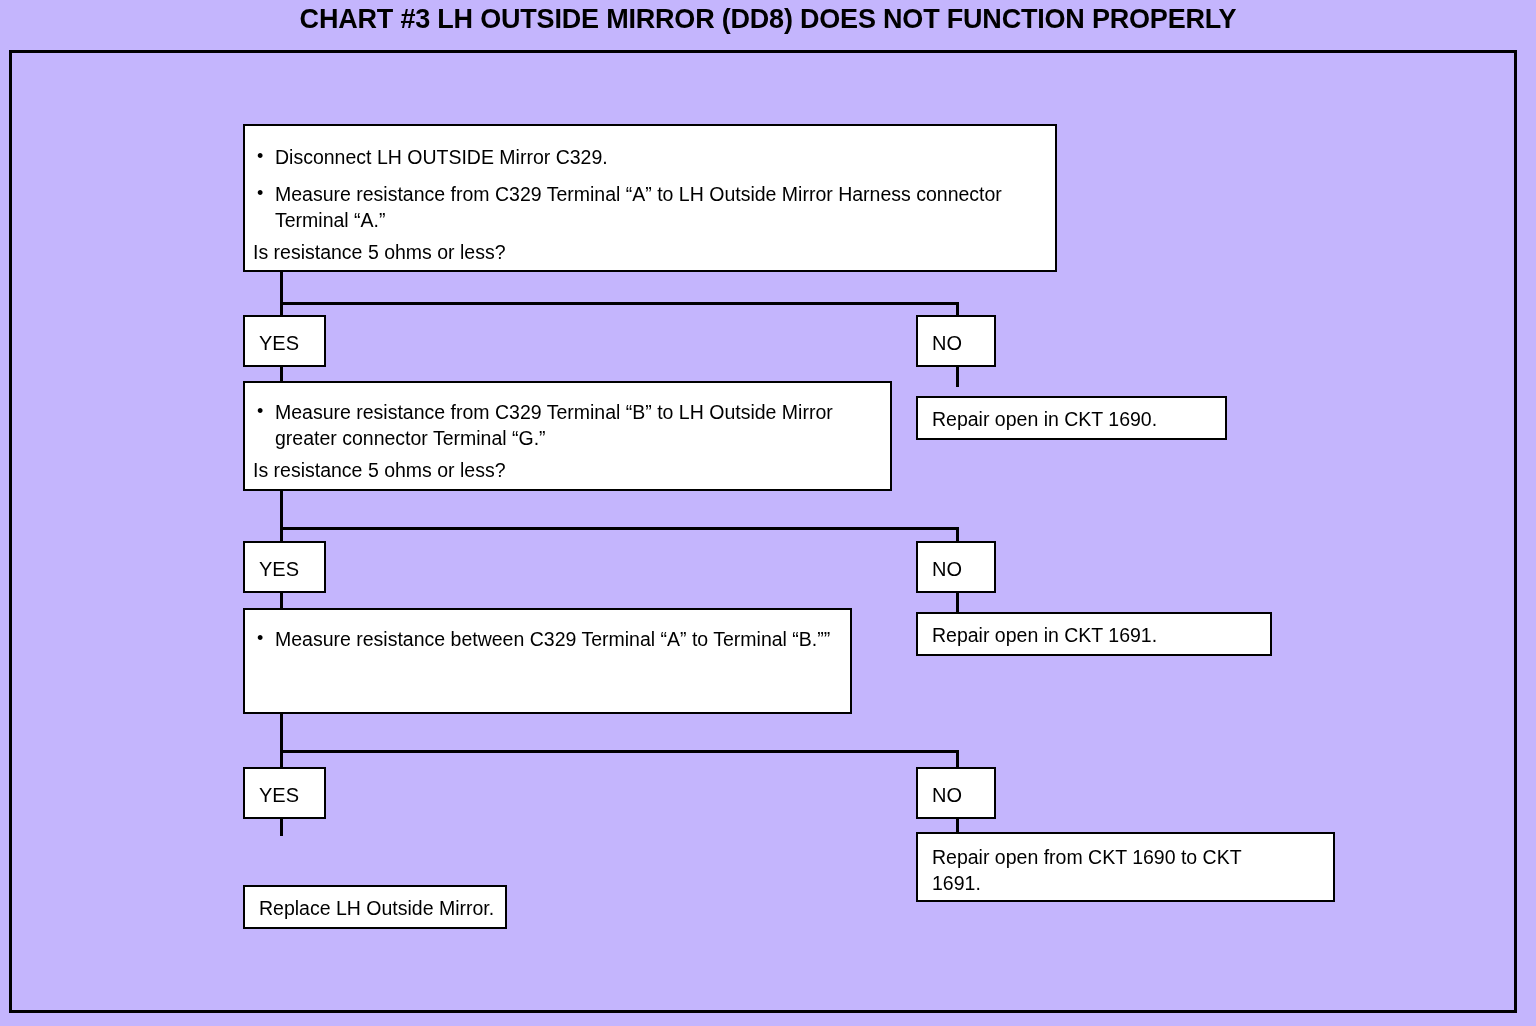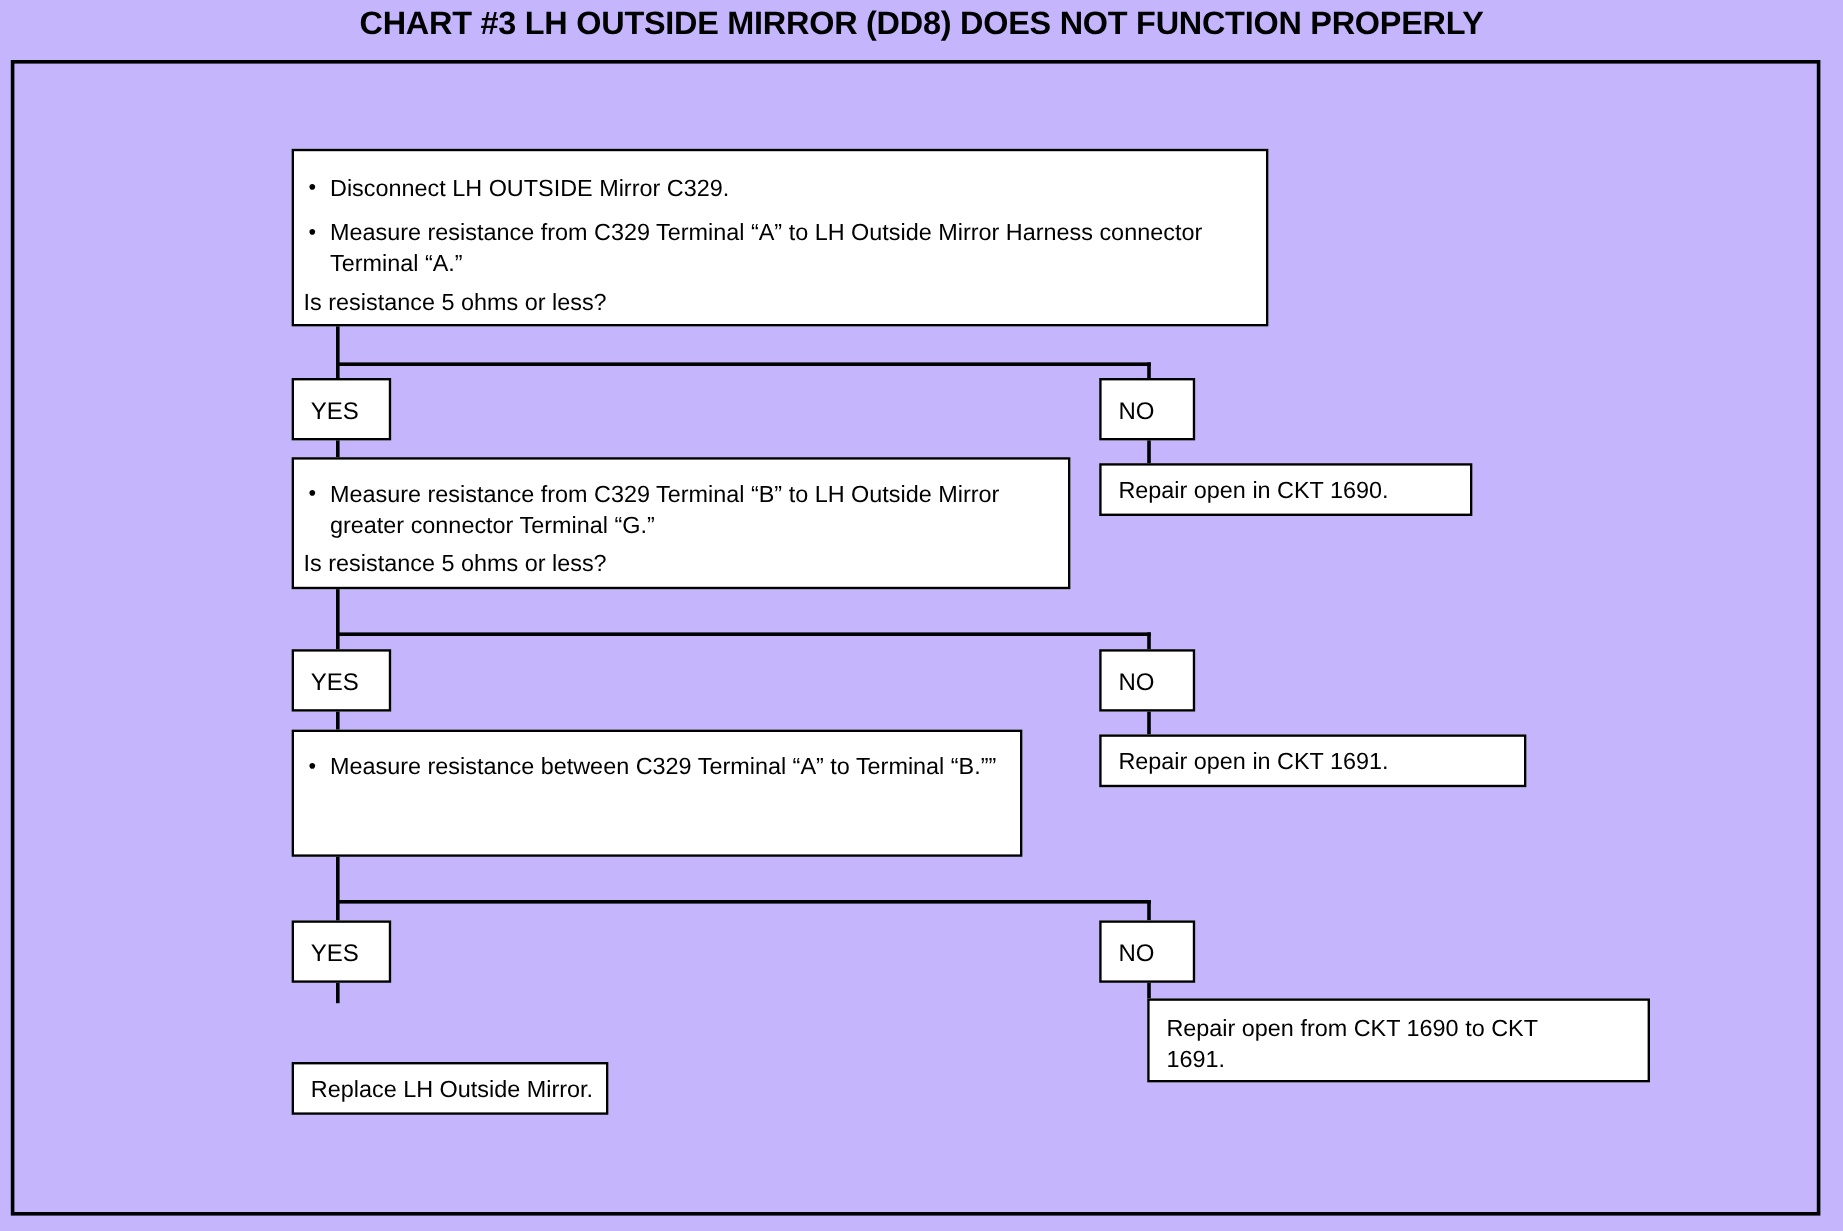--- a/index.html
+++ b/index.html
@@ -130,21 +130,21 @@
   </div>
 
   <div class="fbox tagbox" style="left:916px; top:315px; width:80px; height:52px;">
     <span>NO</span>
   </div>
 
   <div class="vline" style="left:280px; top:367px; width:3px; height:15px;"></div>
 
   <div class="vline" style="left:956px; top:367px; width:3px; height:20px;"></div>
 
-  <div class="fbox resultbox" style="left:916px; top:386px; width:311px; height:44px; padding:8px 10px 0 14px;">
+  <div class="fbox resultbox" style="left:916px; top:396px; width:311px; height:44px; padding:8px 10px 0 14px;">
     <span>Repair open in CKT 1690.</span>
   </div>
 
   <div class="fbox stepbox" style="left:243px; top:381px; width:649px; height:110px; padding:16px 18px 0 8px;">
     <ul class="bullets">
       <li>Measure resistance from C329 Terminal “B” to LH Outside Mirror greater connector Terminal “G.”</li>
     </ul>
     <div class="question">Is resistance 5 ohms or less?</div>
   </div>
 
@@ -185,18 +185,18 @@
     <span>NO</span>
   </div>
 
   <div class="vline" style="left:280px; top:819px; width:3px; height:17px;"></div>
   <div class="vline" style="left:956px; top:819px; width:3px; height:14px;"></div>
 
   <div class="fbox resultbox" style="left:243px; top:885px; width:264px; height:44px; padding:8px 10px 0 14px;">
     <span>Replace LH Outside Mirror.</span>
   </div>
 
-  <div class="fbox resultbox" style="left:956px; top:832px; width:419px; height:70px; padding:10px 10px 0 14px;">
+  <div class="fbox resultbox" style="left:916px; top:832px; width:419px; height:70px; padding:10px 10px 0 14px;">
     <span>Repair open from CKT 1690 to CKT</span>
     <span>1691.</span>
   </div>
 
 </div>
 
 </body></html>

